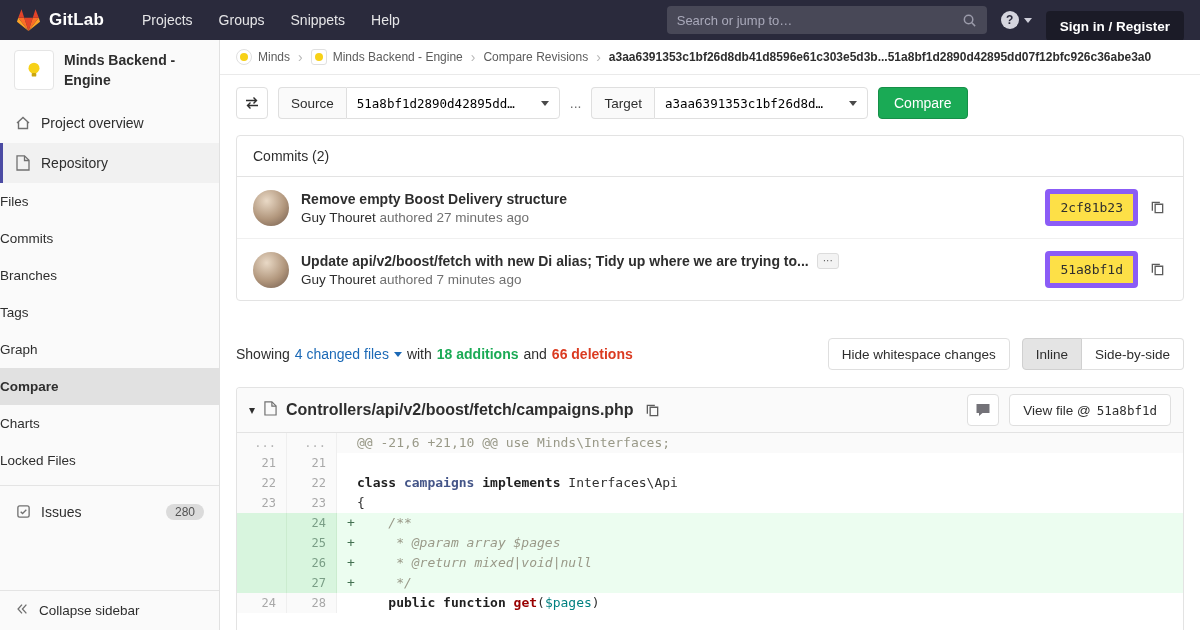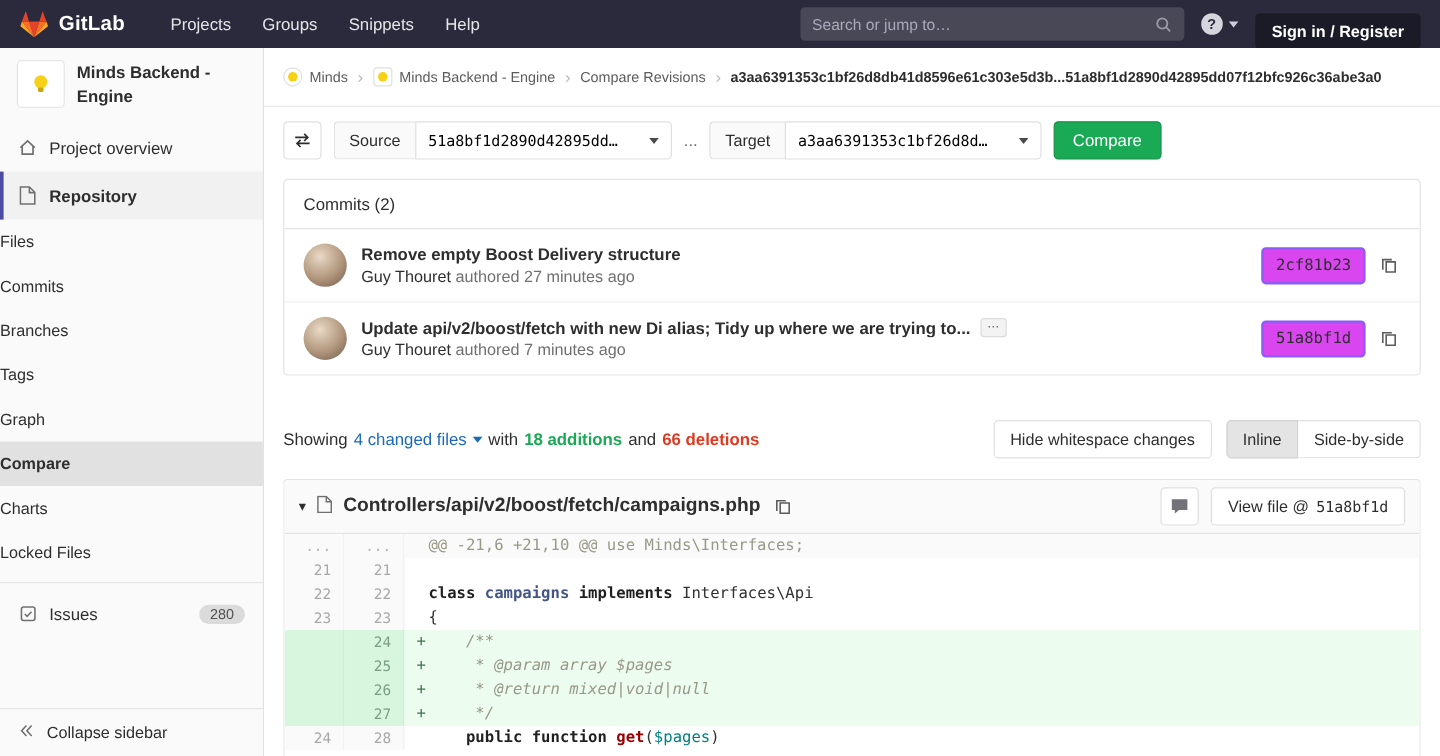--- a/index.html
+++ b/index.html
@@ -31,31 +31,31 @@
   
   .layout { flex: 1; display: flex; min-height: 0; }
 
   
   .sidebar { width: 220px; flex: none; background: #fafafa; border-right: 1px solid #e1e1e1; display: flex; flex-direction: column; }
   .project-head { display: flex; align-items: center; gap: 10px; padding: 10px 14px 12px; cursor: pointer; }
   .project-avatar { width: 40px; height: 40px; flex: none; border: 1px solid #e5e5e5; border-radius: 4px; background: #fff; display: flex; align-items: center; justify-content: center; }
   .project-name { font-weight: bold; font-size: 14px; line-height: 1.45; }
   .side-item { display: flex; align-items: center; gap: 10px; height: 40px; padding: 0 15px; font-size: 14px; cursor: pointer; }
   .side-item .s-icon { width: 16px; display: flex; justify-content: center; }
-  .side-item.active { border-left: 3px solid var(--accent-indigo, #4b4ba3); padding-left: 12px; background: rgba(0,0,0,.035); font-weight: bold; }
+  .side-item.active { border-left: 3px solid var(--accent-indigo, #4b4ba3); padding-left: 12px; background: rgba(0,0,0,.035); font-weight: normal; }
   .submenu { display: flex; flex-direction: column; }
   .subitem { height: 37px; line-height: 37px; font-size: 13.5px; display: block; }
   .subitem.active { background: #e1e1e1; font-weight: bold; }
   .side-divider { border-top: 1px solid #e4e4e4; margin: 6px 0; }
   .badge { margin-left: auto; background: #dbdbdb; color: #525252; border-radius: 10px; font-size: 12px; padding: 1px 9px; }
   .collapse-btn { margin-top: auto; border-top: 1px solid #e4e4e4; height: 40px; display: flex; align-items: center; gap: 10px; padding: 0 15px; font-size: 13.5px; cursor: pointer; background: #fafafa; }
 
   
   .main { flex: 1; display: flex; flex-direction: column; min-width: 0; background: #fff; }
-  .breadcrumbs { height: 49px; flex: none; border-bottom: 1px solid #eaeaea; display: flex; align-items: center; padding: 0 16px; gap: 8px; font-size: 12px; color: #707070; }
+  .breadcrumbs { height: 35px; flex: none; border-bottom: 1px solid #eaeaea; display: flex; align-items: center; padding: 0 16px; gap: 8px; font-size: 12px; color: #707070; }
   .crumb { display: flex; align-items: center; gap: 6px; color: #5c5c5c; white-space: nowrap; }
   .crumb-sep::before { content: "›"; color: #b8b8b8; font-size: 14px; }
   .mini-avatar { width: 16px; height: 16px; flex: none; border-radius: 50%; background: #fff; border: 1px solid #e0e0e0; display: inline-flex; align-items: center; justify-content: center; }
   .mini-avatar.square { border-radius: 3px; }
   .mini-bulb { width: 8px; height: 8px; border-radius: 50%; background: #f7d117; }
   .crumb-current { color: #2e2e2e; font-weight: bold; white-space: nowrap; overflow: hidden; text-overflow: ellipsis; min-width: 0; }
 
   .content { flex: 1; padding: 12px 16px 0; overflow: hidden; display: flex; flex-direction: column; min-height: 0; }
 
   
@@ -75,21 +75,21 @@
   .commit-row { display: flex; align-items: center; padding: 12px 16px; }
   .commit-row + .commit-row { border-top: 1px solid #f0f0f0; }
   .commit-avatar { width: 36px; height: 36px; border-radius: 50%; flex: none; margin-right: 12px; background: radial-gradient(circle at 38% 30%, #e9d9c6, #b1967c 55%, #6e584a); }
   .commit-info { flex: 1; min-width: 0; }
   .commit-title { font-weight: bold; font-size: 14px; display: flex; align-items: center; gap: 8px; }
   .commit-title a { white-space: nowrap; overflow: hidden; text-overflow: ellipsis; }
   .ellipsis-btn { border: 1px solid #dcdcdc; background: #f3f3f3; color: #555; border-radius: 3px; font-size: 10px; line-height: 1; padding: 2px 5px; flex: none; }
   .commit-meta { font-size: 13.5px; color: #707070; margin-top: 3px; }
   .commit-meta .author { color: #2e2e2e; }
   .commit-right { display: flex; align-items: center; gap: 10px; margin-left: 16px; flex: none; }
-  .sha-box { font-size: 13px; border: 2px solid #8b5cf6; background: #d946ef; border-radius: 4px; padding: 6px 10px; }
+  .sha-box { font-size: 13px; border: 5px solid #8b5cf6; background: #fde047; border-radius: 4px; padding: 6px 10px; }
   .icon-btn { border: 0; background: transparent; padding: 2px; display: flex; }
 
   
   .stats-bar { display: flex; align-items: center; margin-bottom: 17px; font-size: 14px; gap: 5px; flex: none; }
   .link { color: var(--link-blue, #1b69b6); display: inline-flex; align-items: center; gap: 5px; }
   .additions { color: var(--success-green, #1aaa55); font-weight: bold; }
   .deletions { color: var(--danger-red, #db3b21); font-weight: bold; }
   .stats-right { margin-left: auto; display: flex; align-items: center; gap: 12px; }
   .btn { height: 32px; padding: 0 13px; border: 1px solid #dfdfdf; background: #fff; color: #2e2e2e; font-size: 13.5px; border-radius: 4px; }
   .btn-group { display: flex; }

